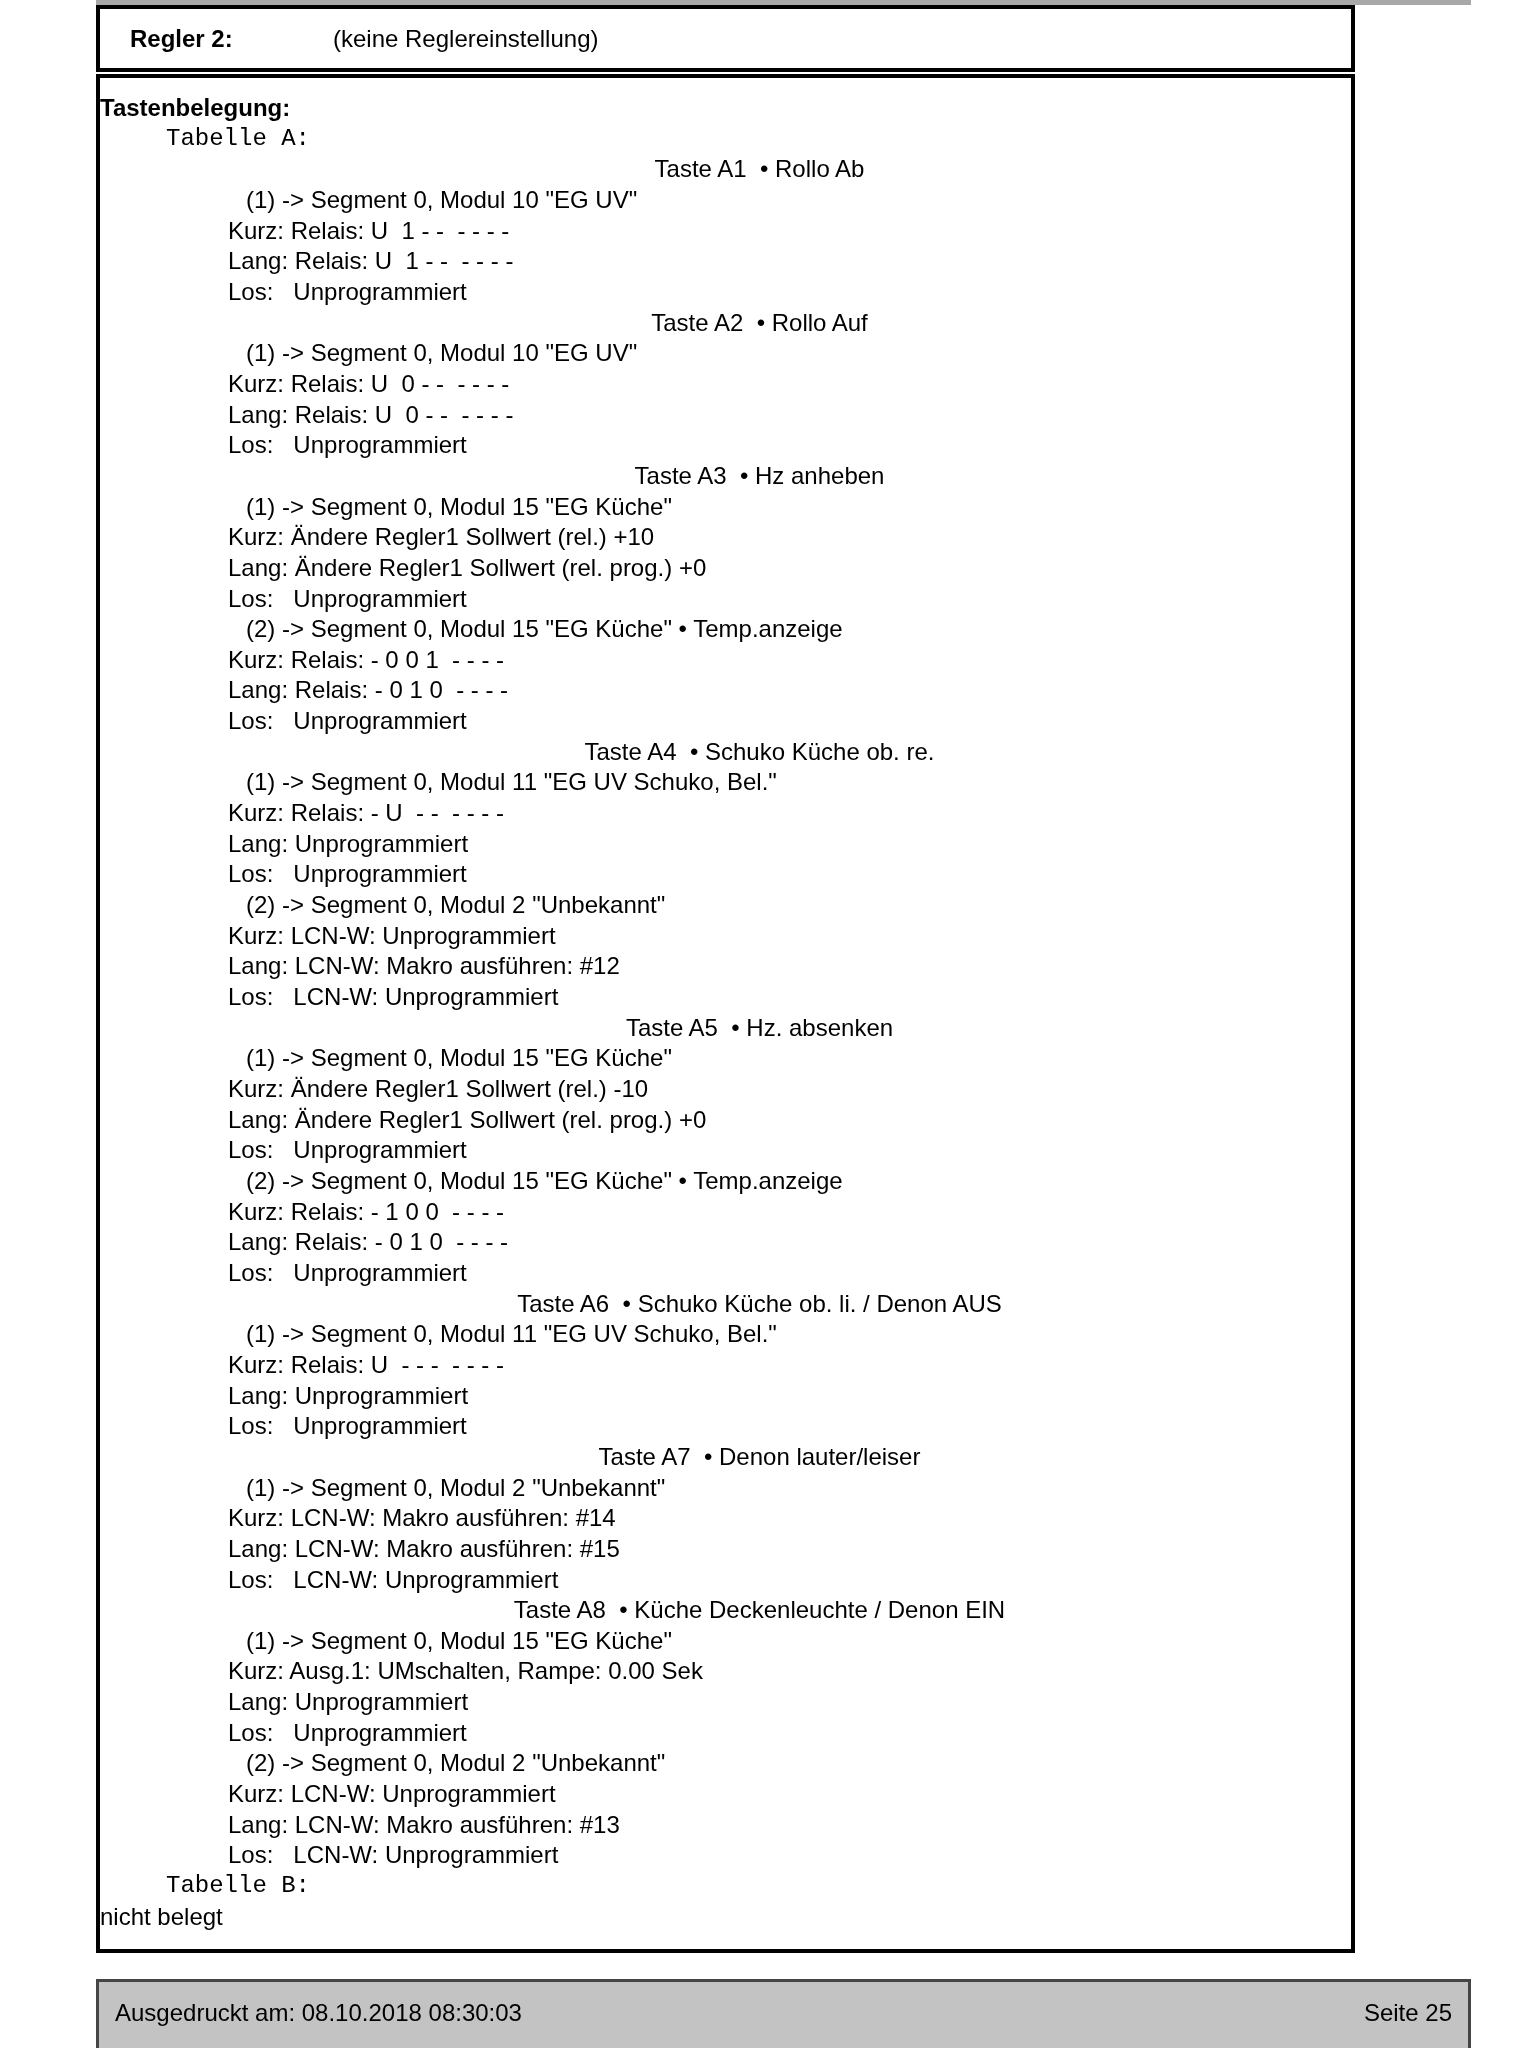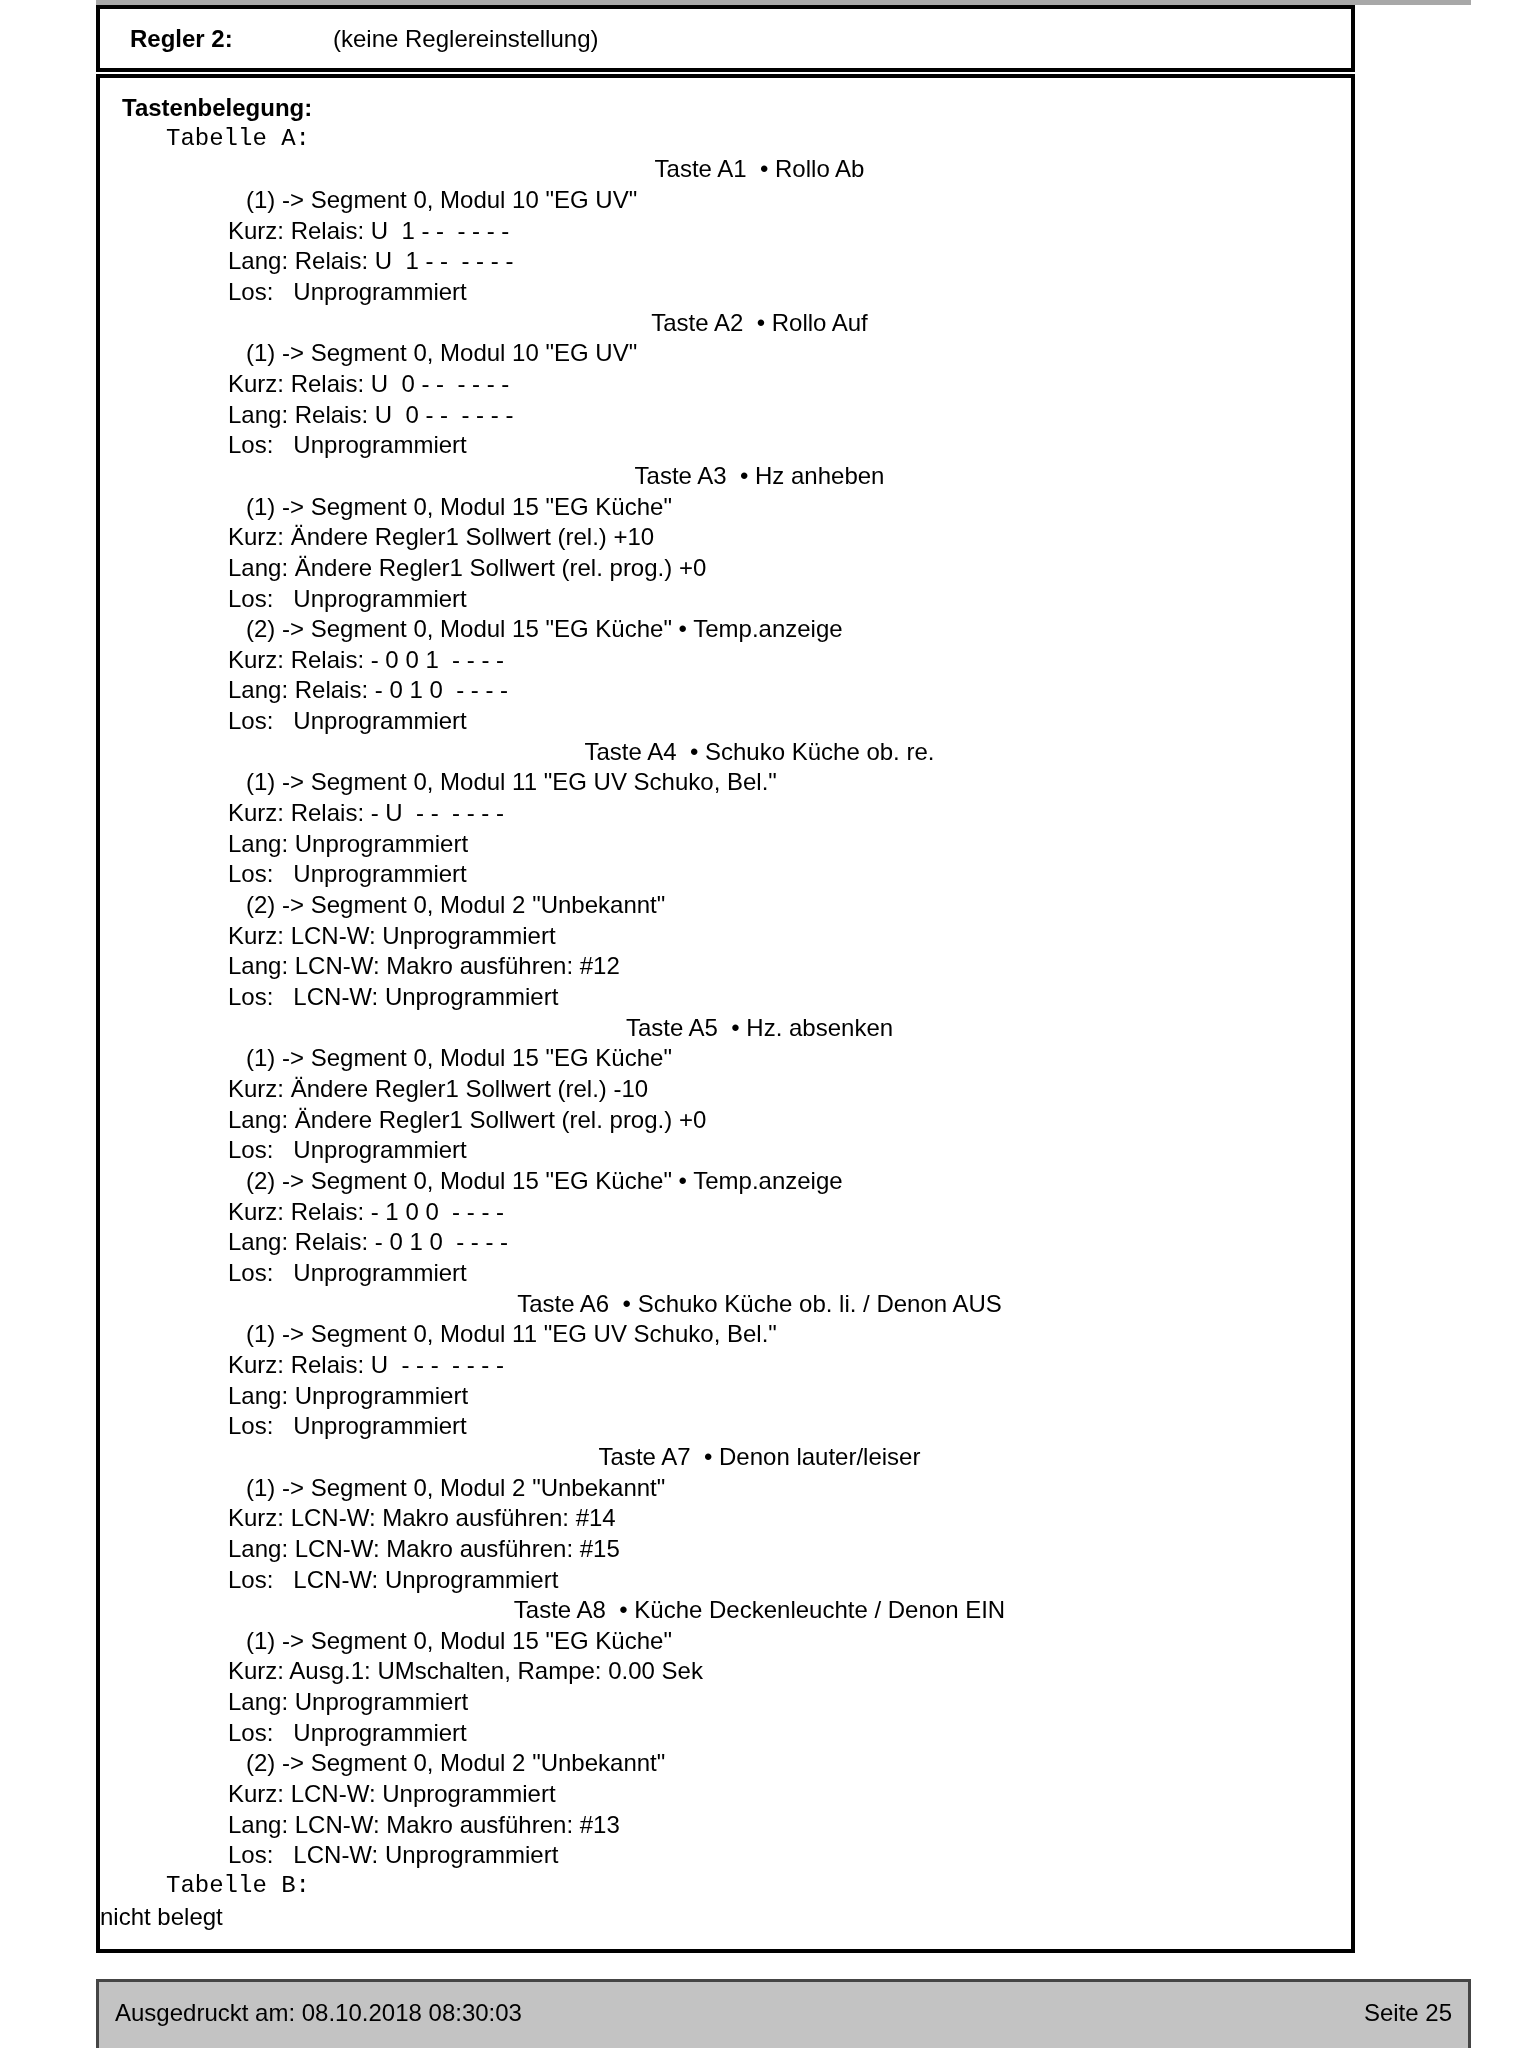--- a/index.html
+++ b/index.html
@@ -53,21 +53,20 @@
     height: 1879px;
     padding-top: 15px;
     overflow: hidden;
   }
   .line {
     line-height: 30.65px;
     white-space: pre;
   }
   .section-title {
     font-weight: bold;
-    padding-left: 22px;
   }
   .l1 { padding-left: 66px; font-family: Liberation Mono, monospace; }
   .l2 { padding-left: 68px; text-align: center; }
   .l3 { padding-left: 146px; }
   .l4 { padding-left: 120px; margin-left: 8px; }
   .lb { }
   .footer-box {
     position: absolute;
     left: 96px;
     top: 1979px;

